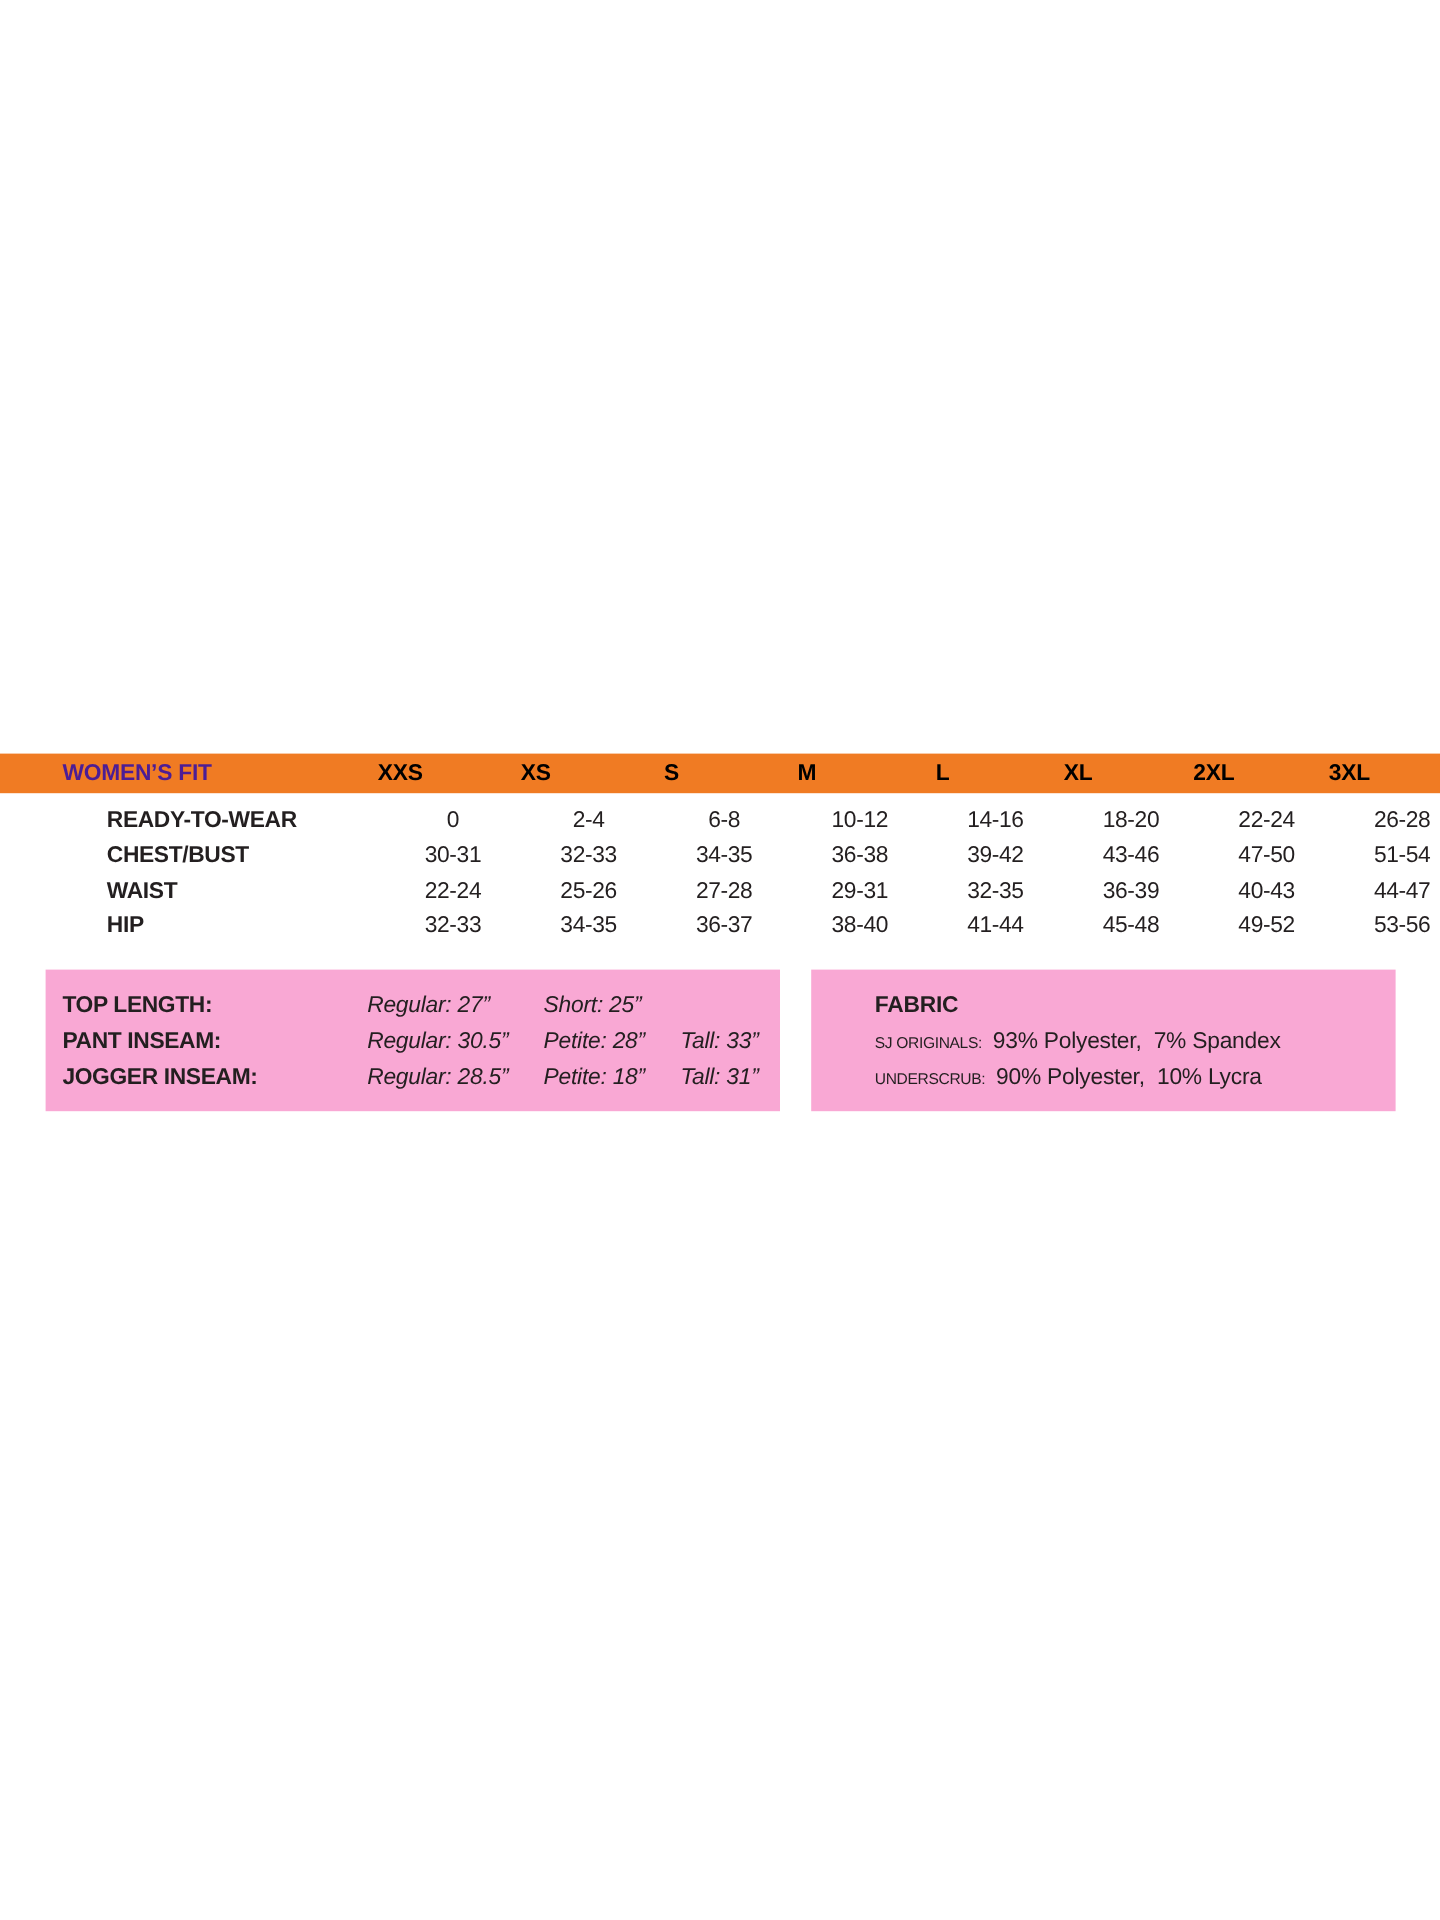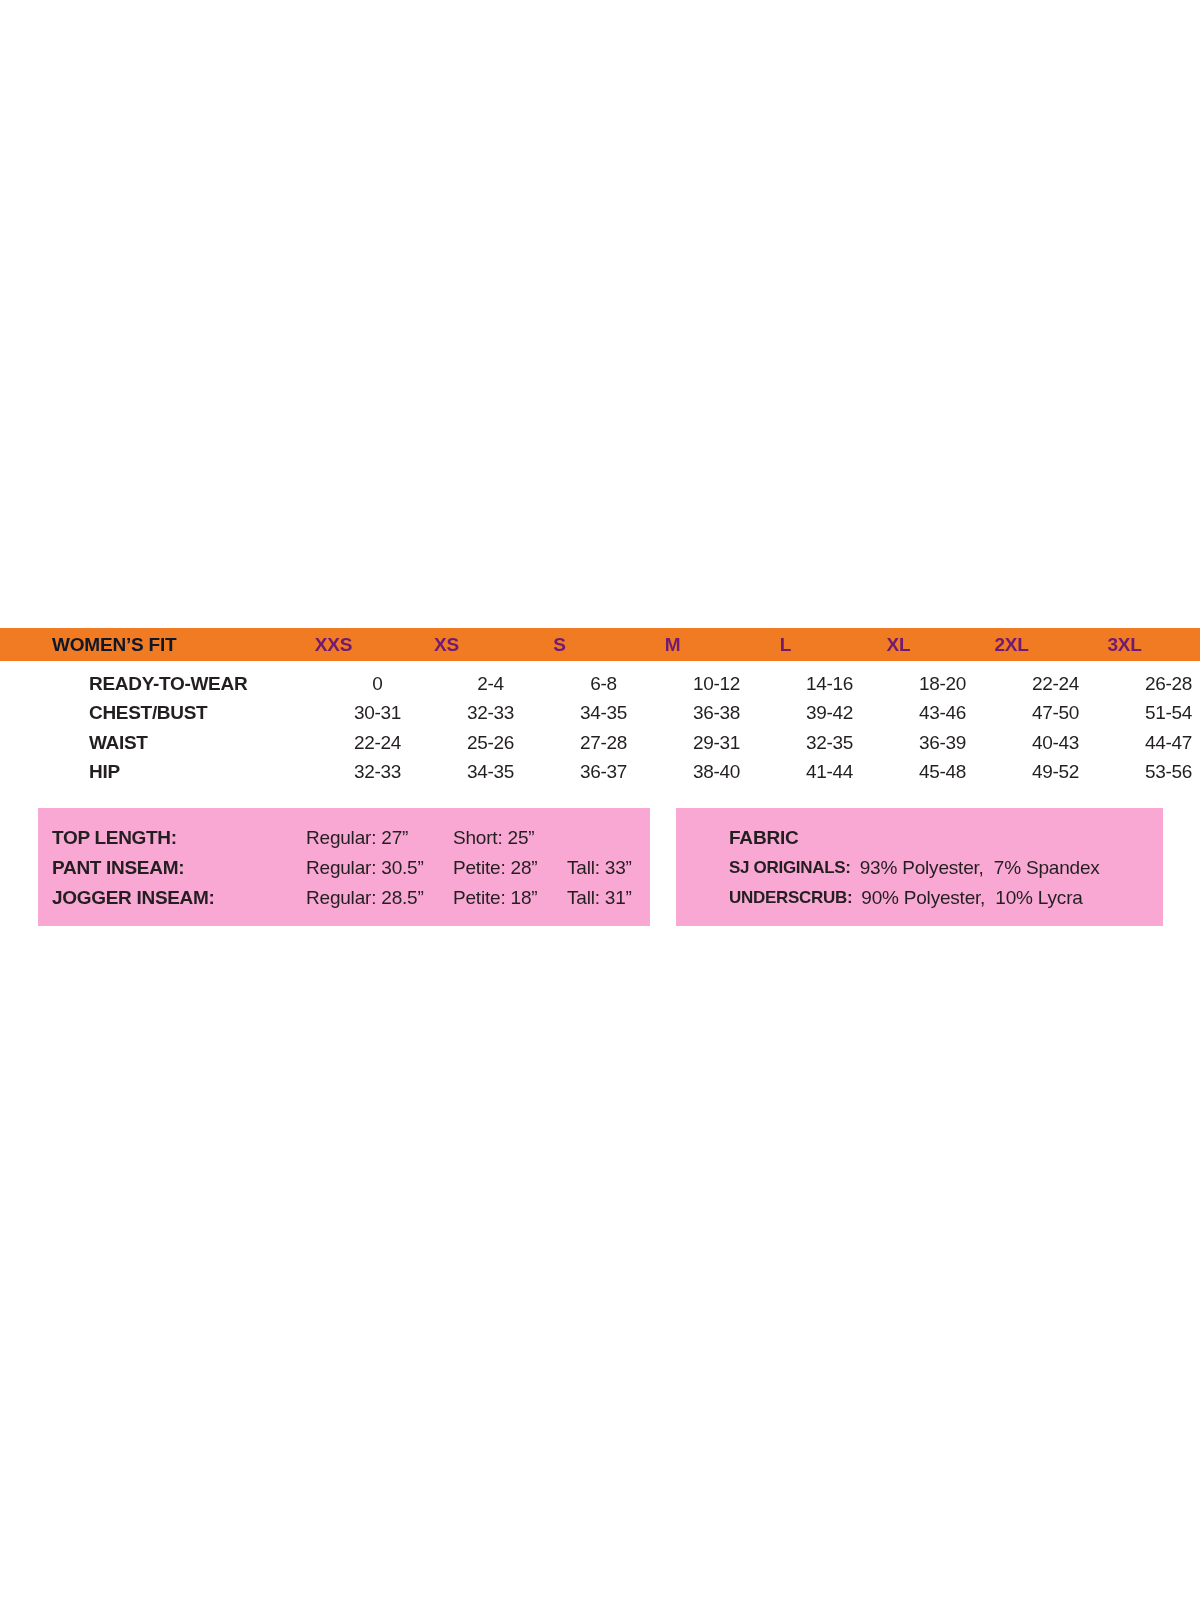--- a/index.html
+++ b/index.html
@@ -23,28 +23,28 @@
   .header-bar {
     position: absolute;
     top: 628px;
     left: 0;
     width: 1200px;
     height: 33px;
     background: #f07b23;
   }
   .header-title {
     padding-left: 52px;
-    color: #0f172a;
+    color: #4c1d95;
     font-size: 19px;
     font-weight: 700;
     letter-spacing: -0.2px;
   }
   .size-head {
     text-align: center;
-    color: #701a75;
+    color: #000000;
     font-size: 19px;
     font-weight: 600;
     letter-spacing: -0.2px;
   }
   .table-body {
     position: absolute;
     top: 661px;
     left: 0;
     width: 1200px;
     padding-top: 8px;
@@ -90,35 +90,36 @@
   .mlabel {
     font-size: 19px;
     font-weight: 700;
     letter-spacing: -0.3px;
     white-space: nowrap;
   }
   .mval {
     font-size: 19px;
     letter-spacing: -0.2px;
     white-space: pre;
+    font-style: italic;
   }
   .frow {
     display: flex;
     align-items: center;
     height: 30px;
     margin-left: 40px;
   }
   .ftitle {
     font-size: 19px;
     font-weight: 700;
     letter-spacing: -0.2px;
   }
   .flabel {
-    font-size: 17px;
-    font-weight: 700;
+    font-size: 13px;
+    font-weight: 400;
     letter-spacing: -0.3px;
     margin-right: 9px;
     white-space: nowrap;
   }
   .fval {
     font-size: 19px;
     letter-spacing: -0.2px;
     white-space: pre;
   }
 </style>

